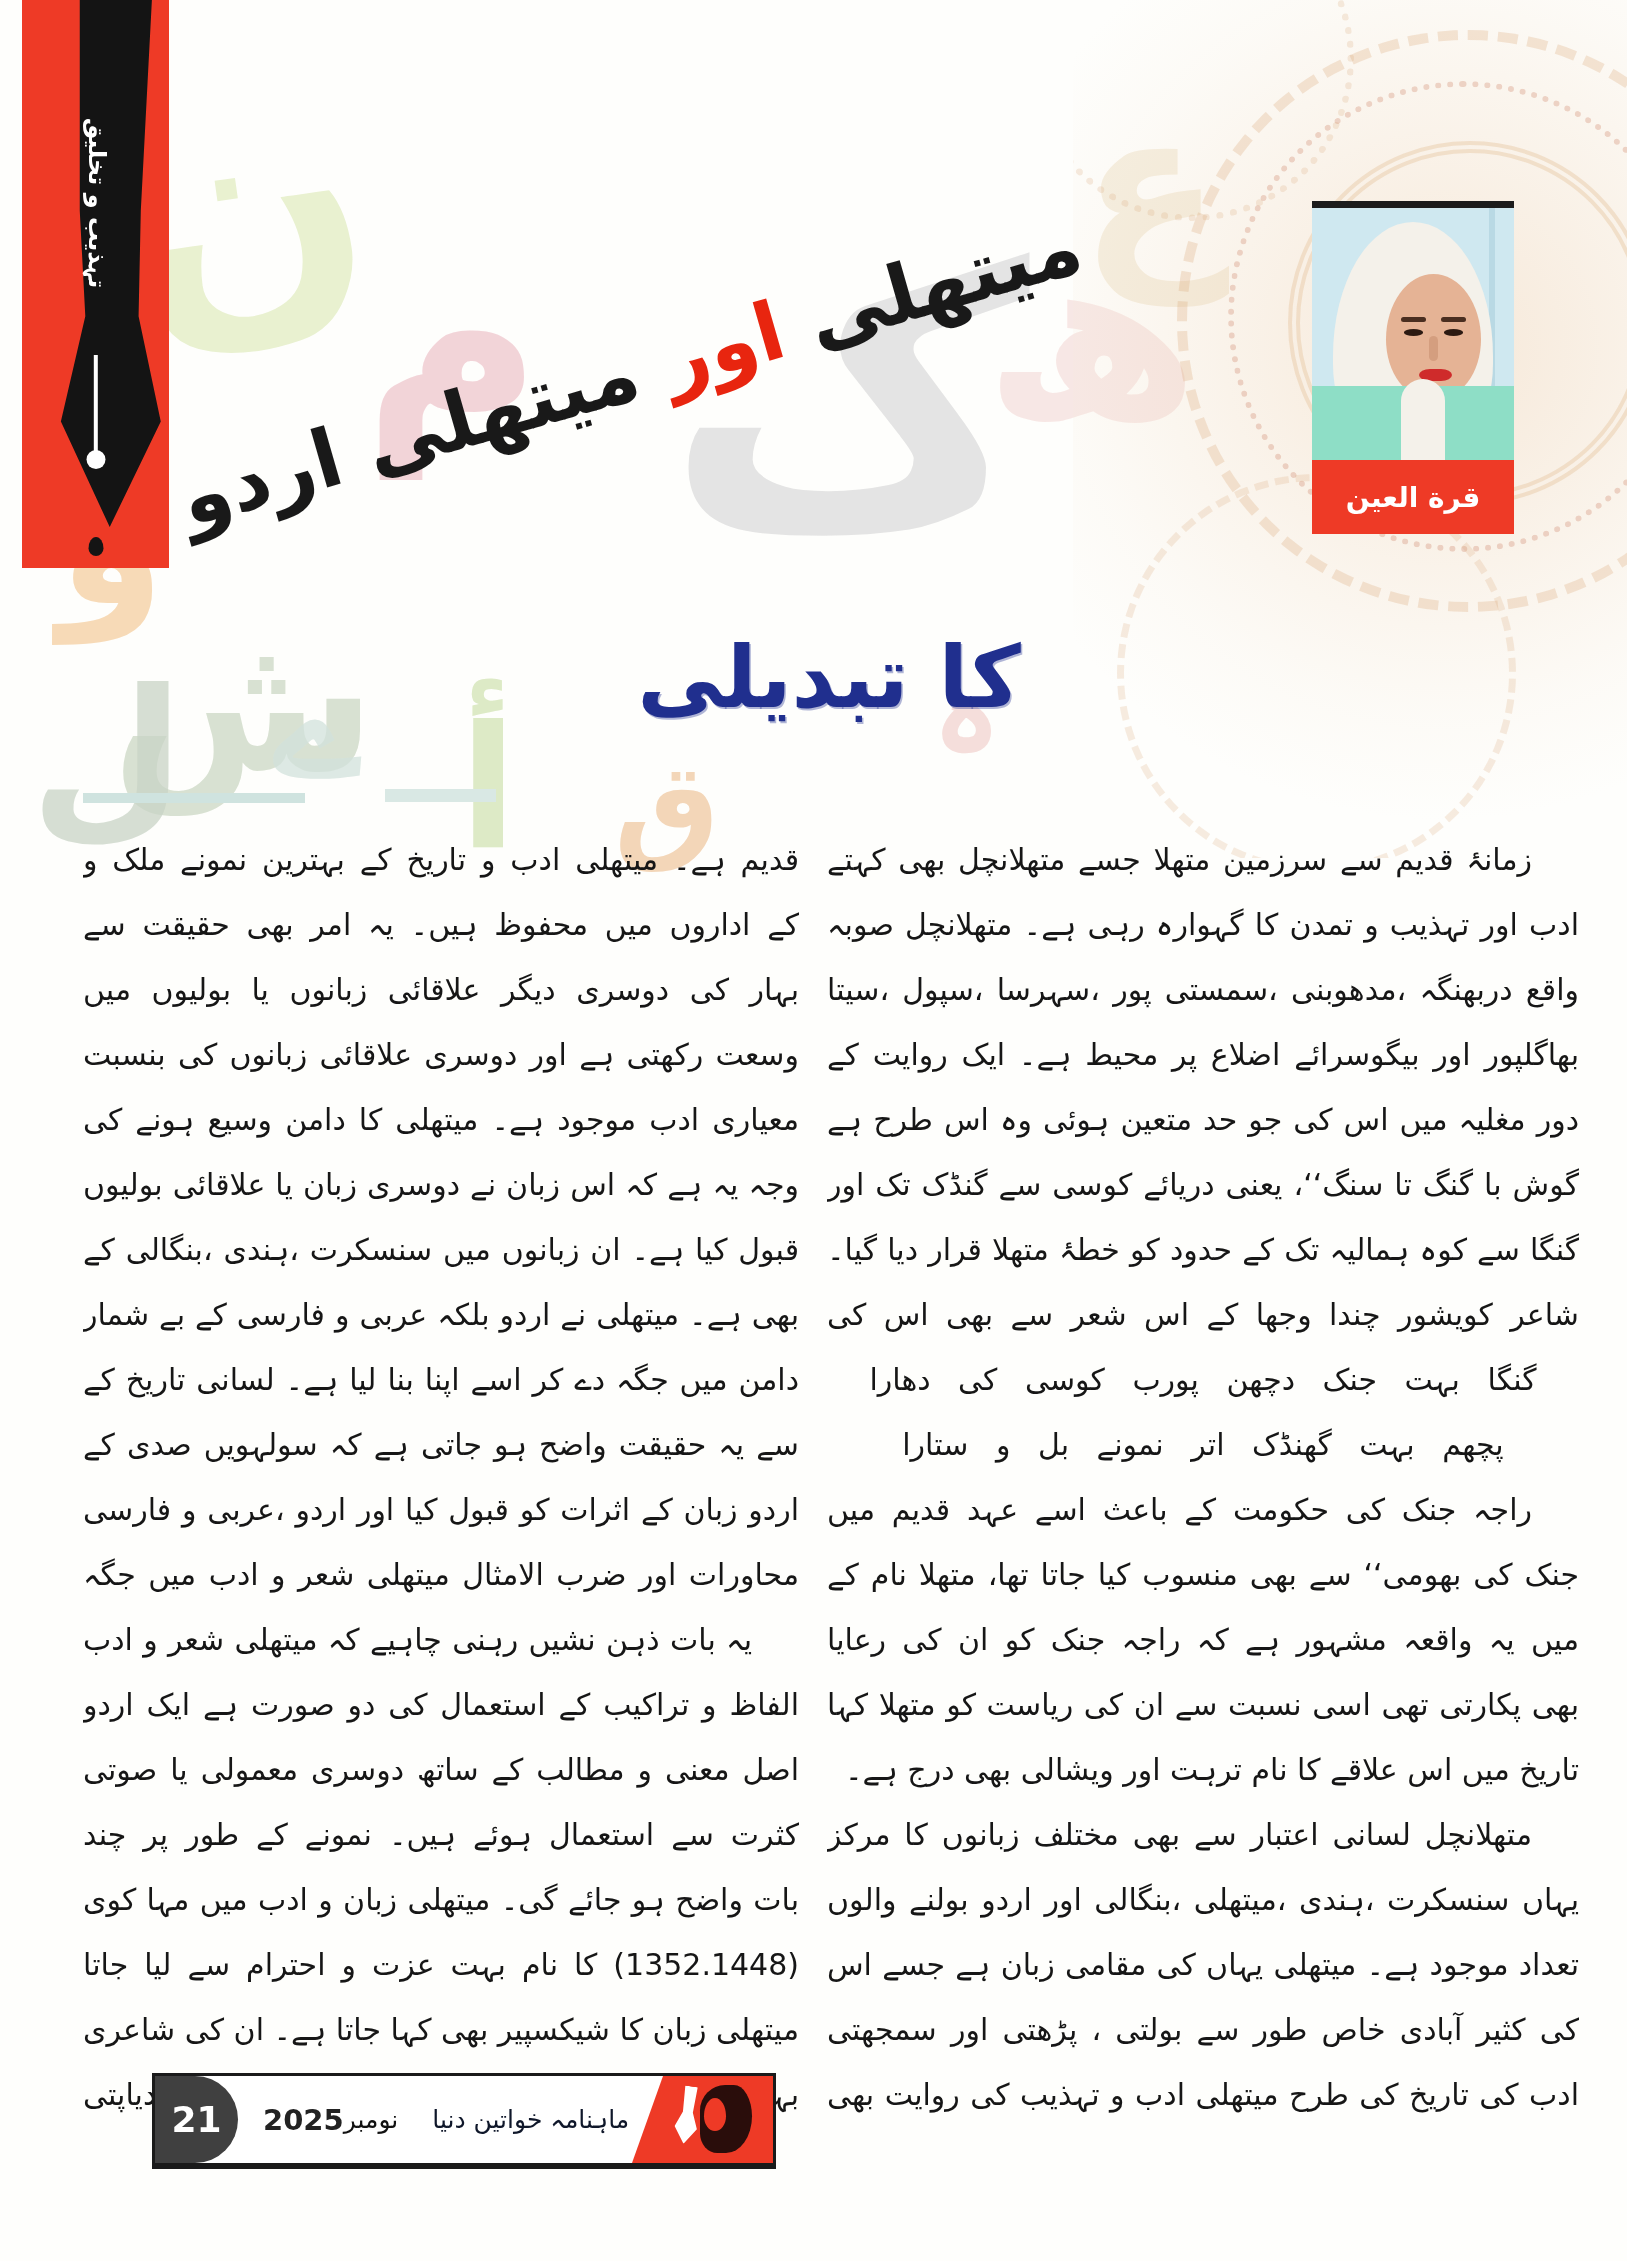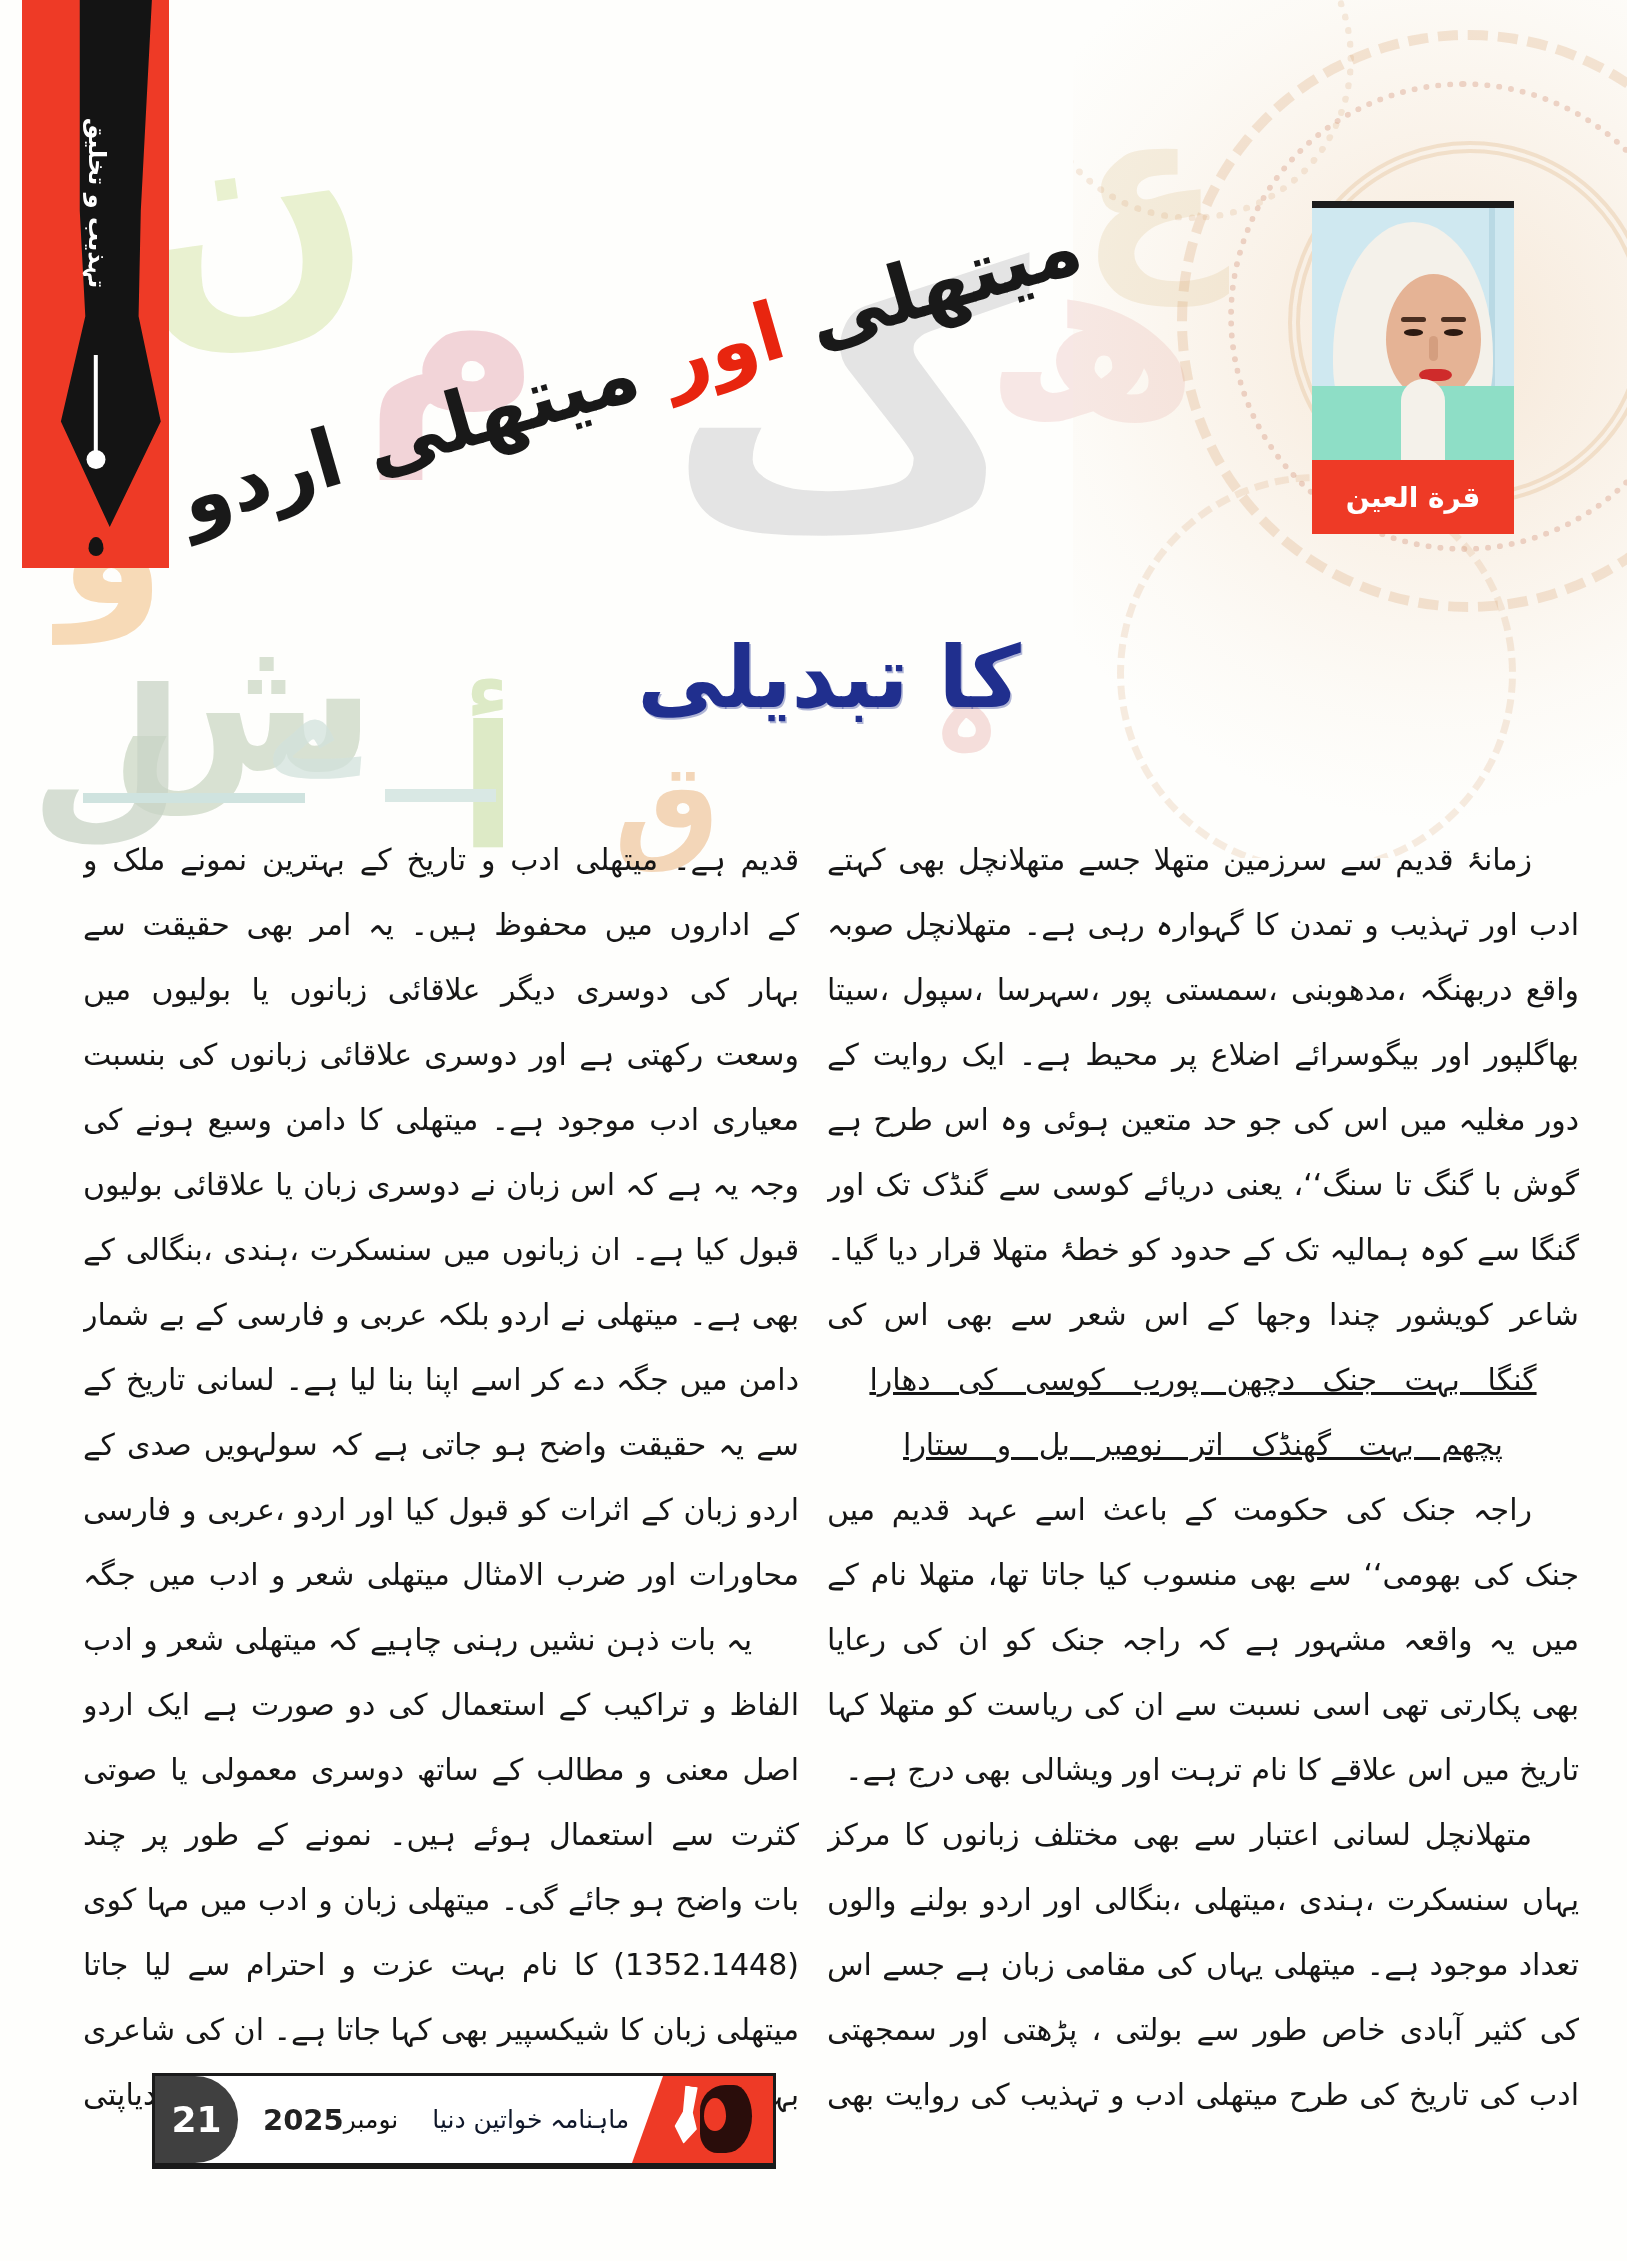--- a/index.html
+++ b/index.html
@@ -78,21 +78,21 @@
     font-size:86px;font-weight:900;color:#202f8e;letter-spacing:1.5px;white-space:nowrap;
     text-shadow:1.5px 1.5px 0 rgba(32,47,142,.35);}
 
   
   .col{z-index:5;direction:rtl;font-size:30px;color:#161616;line-height:65px;}
   .col-right{left:827px;top:827px;width:752px;}
   .col-left{left:83px;top:827px;width:716px;}
   .ln{height:65px;overflow:hidden;text-align:right;}
   .jst{text-align:justify;text-align-last:justify;}
   .ind{padding-right:47px;}
-  .ctr{text-align:center;text-align-last:center;word-spacing:18px;text-decoration:underline;}
+  .ctr{text-align:center;text-align-last:center;word-spacing:18px;}
 
   
   .footer{left:152px;top:2073px;width:618px;height:87px;z-index:6;background:#ffffff;
     border:3px solid #1a1a1a;border-bottom-width:6.7px;display:flex;align-items:center;}
   .pagenum{width:83px;height:100%;background:#404040;border-radius:0 43px 43px 0/0 50% 50% 0;
     display:flex;align-items:center;justify-content:center;flex:0 0 auto;}
   .pagenum span{color:#ffffff;font-size:36px;font-weight:bold;}
   .year{font-size:29px;font-weight:bold;color:#222;margin-left:25px;flex:0 0 auto;}
   .month{font-size:25px;color:#111;flex:0 0 auto;direction:rtl;}
   .magname{font-size:25px;color:#0f172a;margin-left:34px;flex:0 0 auto;direction:rtl;}
@@ -170,21 +170,21 @@
 <div class="abs col col-right" dir="rtl">
   <div class="ln ind jst">زمانۂ قدیم سے سرزمین متھلا جسے متھلانچل بھی کہتے ہیں علم و</div>
   <div class="ln jst">ادب اور تہذیب و تمدن کا گہوارہ رہی ہے۔ متھلانچل صوبہ بہار میں</div>
   <div class="ln jst">واقع دربھنگہ ،مدھوبنی ،سمستی پور ،سہرسا ،سپول ،سیتا مڑھی ،مظفر پور ،</div>
   <div class="ln jst">بھاگلپور اور بیگوسرائے اضلاع پر محیط ہے۔ ایک روایت کے مطابق</div>
   <div class="ln jst">دور مغلیہ میں اس کی جو حد متعین ہوئی وہ اس طرح ہے ’’از کوس تا</div>
   <div class="ln jst">گوش با گنگ تا سنگ‘‘، یعنی دریائے کوسی سے گنڈک تک اور دریائے</div>
   <div class="ln jst">گنگا سے کوہ ہمالیہ تک کے حدود کو خطۂ متھلا قرار دیا گیا۔ مشہور</div>
   <div class="ln jst">شاعر کویشور چندا وجھا کے اس شعر سے بھی اس کی تصدیق ہوتی ہے۔</div>
   <div class="ln ctr">گنگا بہت جنک دچھن پورب کوسی کی دھارا</div>
-  <div class="ln ctr">پچھم بہت گھنڈک اتر نومبر بل و ستارا</div>
+  <div class="ln ctr">پچھم بہت گھنڈک اتر نمونے بل و ستارا</div>
   <div class="ln ind jst">راجہ جنک کی حکومت کے باعث اسے عہد قدیم میں ’’راجہ</div>
   <div class="ln jst">جنک کی بھومی‘‘ سے بھی منسوب کیا جاتا تھا، متھلا نام کے پس منظر</div>
   <div class="ln jst">میں یہ واقعہ مشہور ہے کہ راجہ جنک کو ان کی رعایا میتھل کے نام سے</div>
   <div class="ln jst">بھی پکارتی تھی اسی نسبت سے ان کی ریاست کو متھلا کہا جانے لگا۔</div>
   <div class="ln">تاریخ میں اس علاقے کا نام ترہت اور ویشالی بھی درج ہے۔</div>
   <div class="ln ind jst">متھلانچل لسانی اعتبار سے بھی مختلف زبانوں کا مرکز رہا ہے۔</div>
   <div class="ln jst">یہاں سنسکرت ،ہندی ،میتھلی ،بنگالی اور اردو بولنے والوں کی کثیر</div>
   <div class="ln jst">تعداد موجود ہے۔ میتھلی یہاں کی مقامی زبان ہے جسے اس علاقے</div>
   <div class="ln jst">کی کثیر آبادی خاص طور سے بولتی ، پڑھتی اور سمجھتی ہے۔ اردو شعر و</div>
   <div class="ln jst">ادب کی تاریخ کی طرح میتھلی ادب و تہذیب کی روایت بھی کافی</div>

